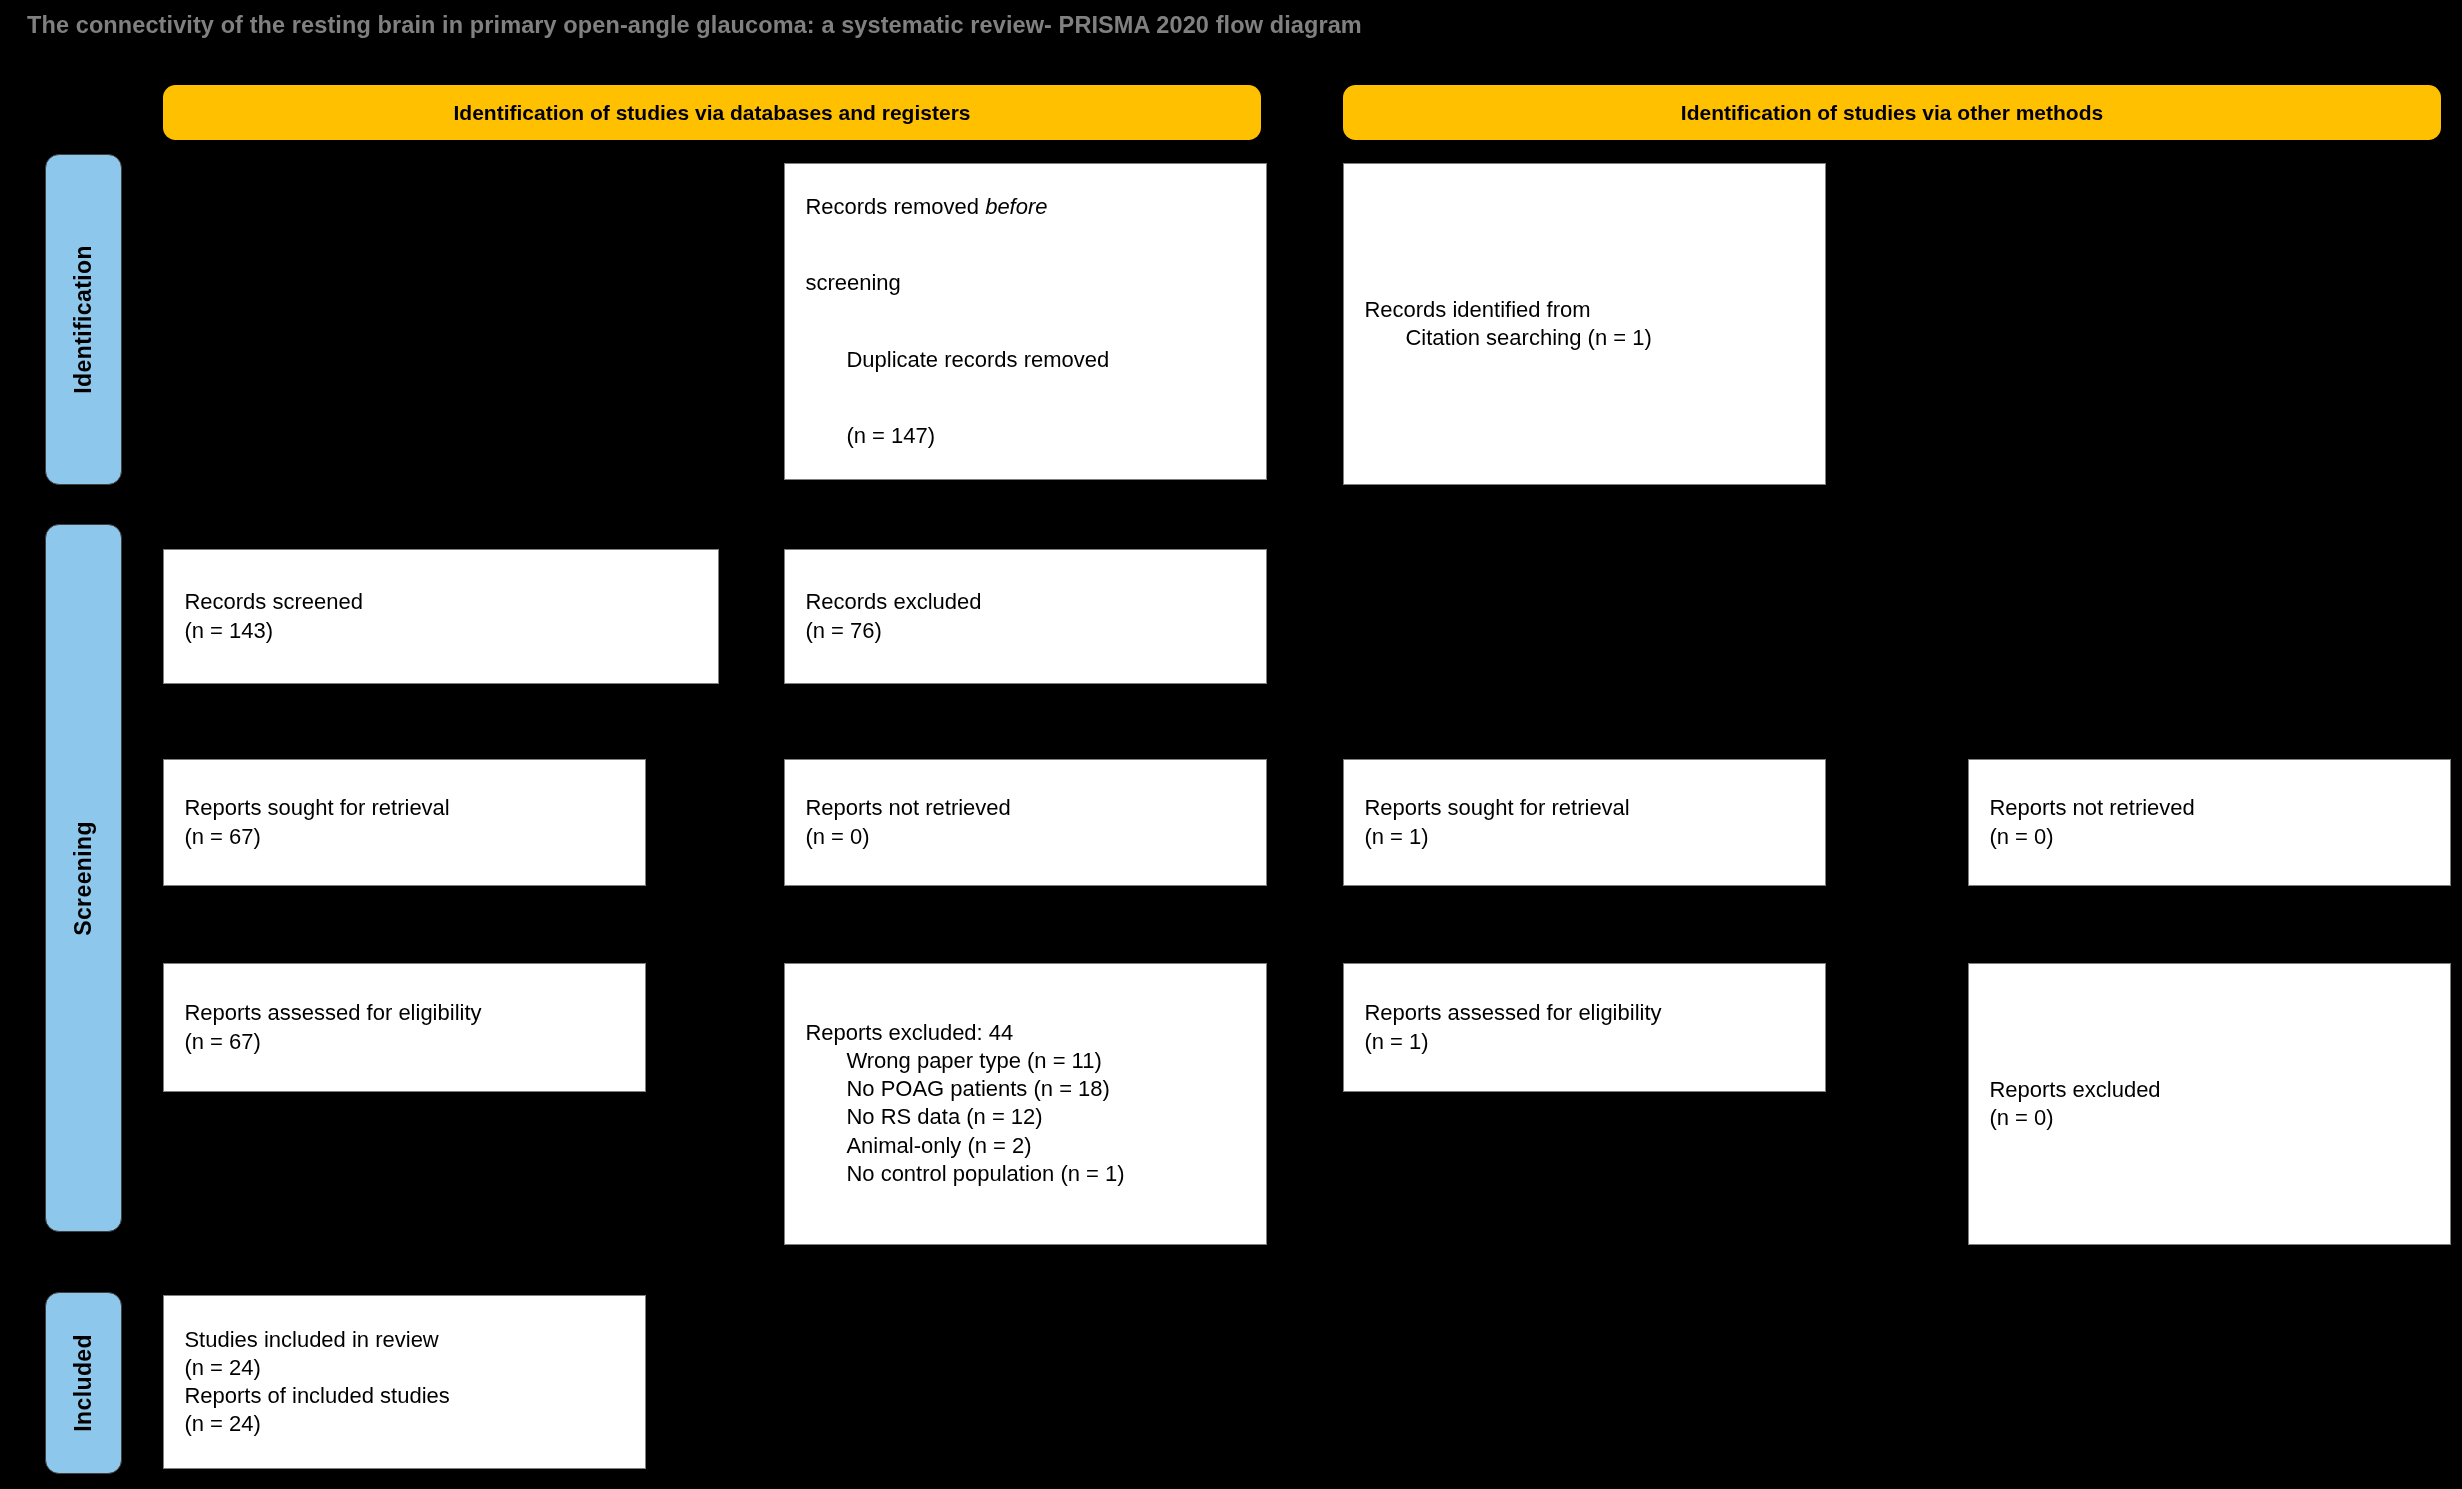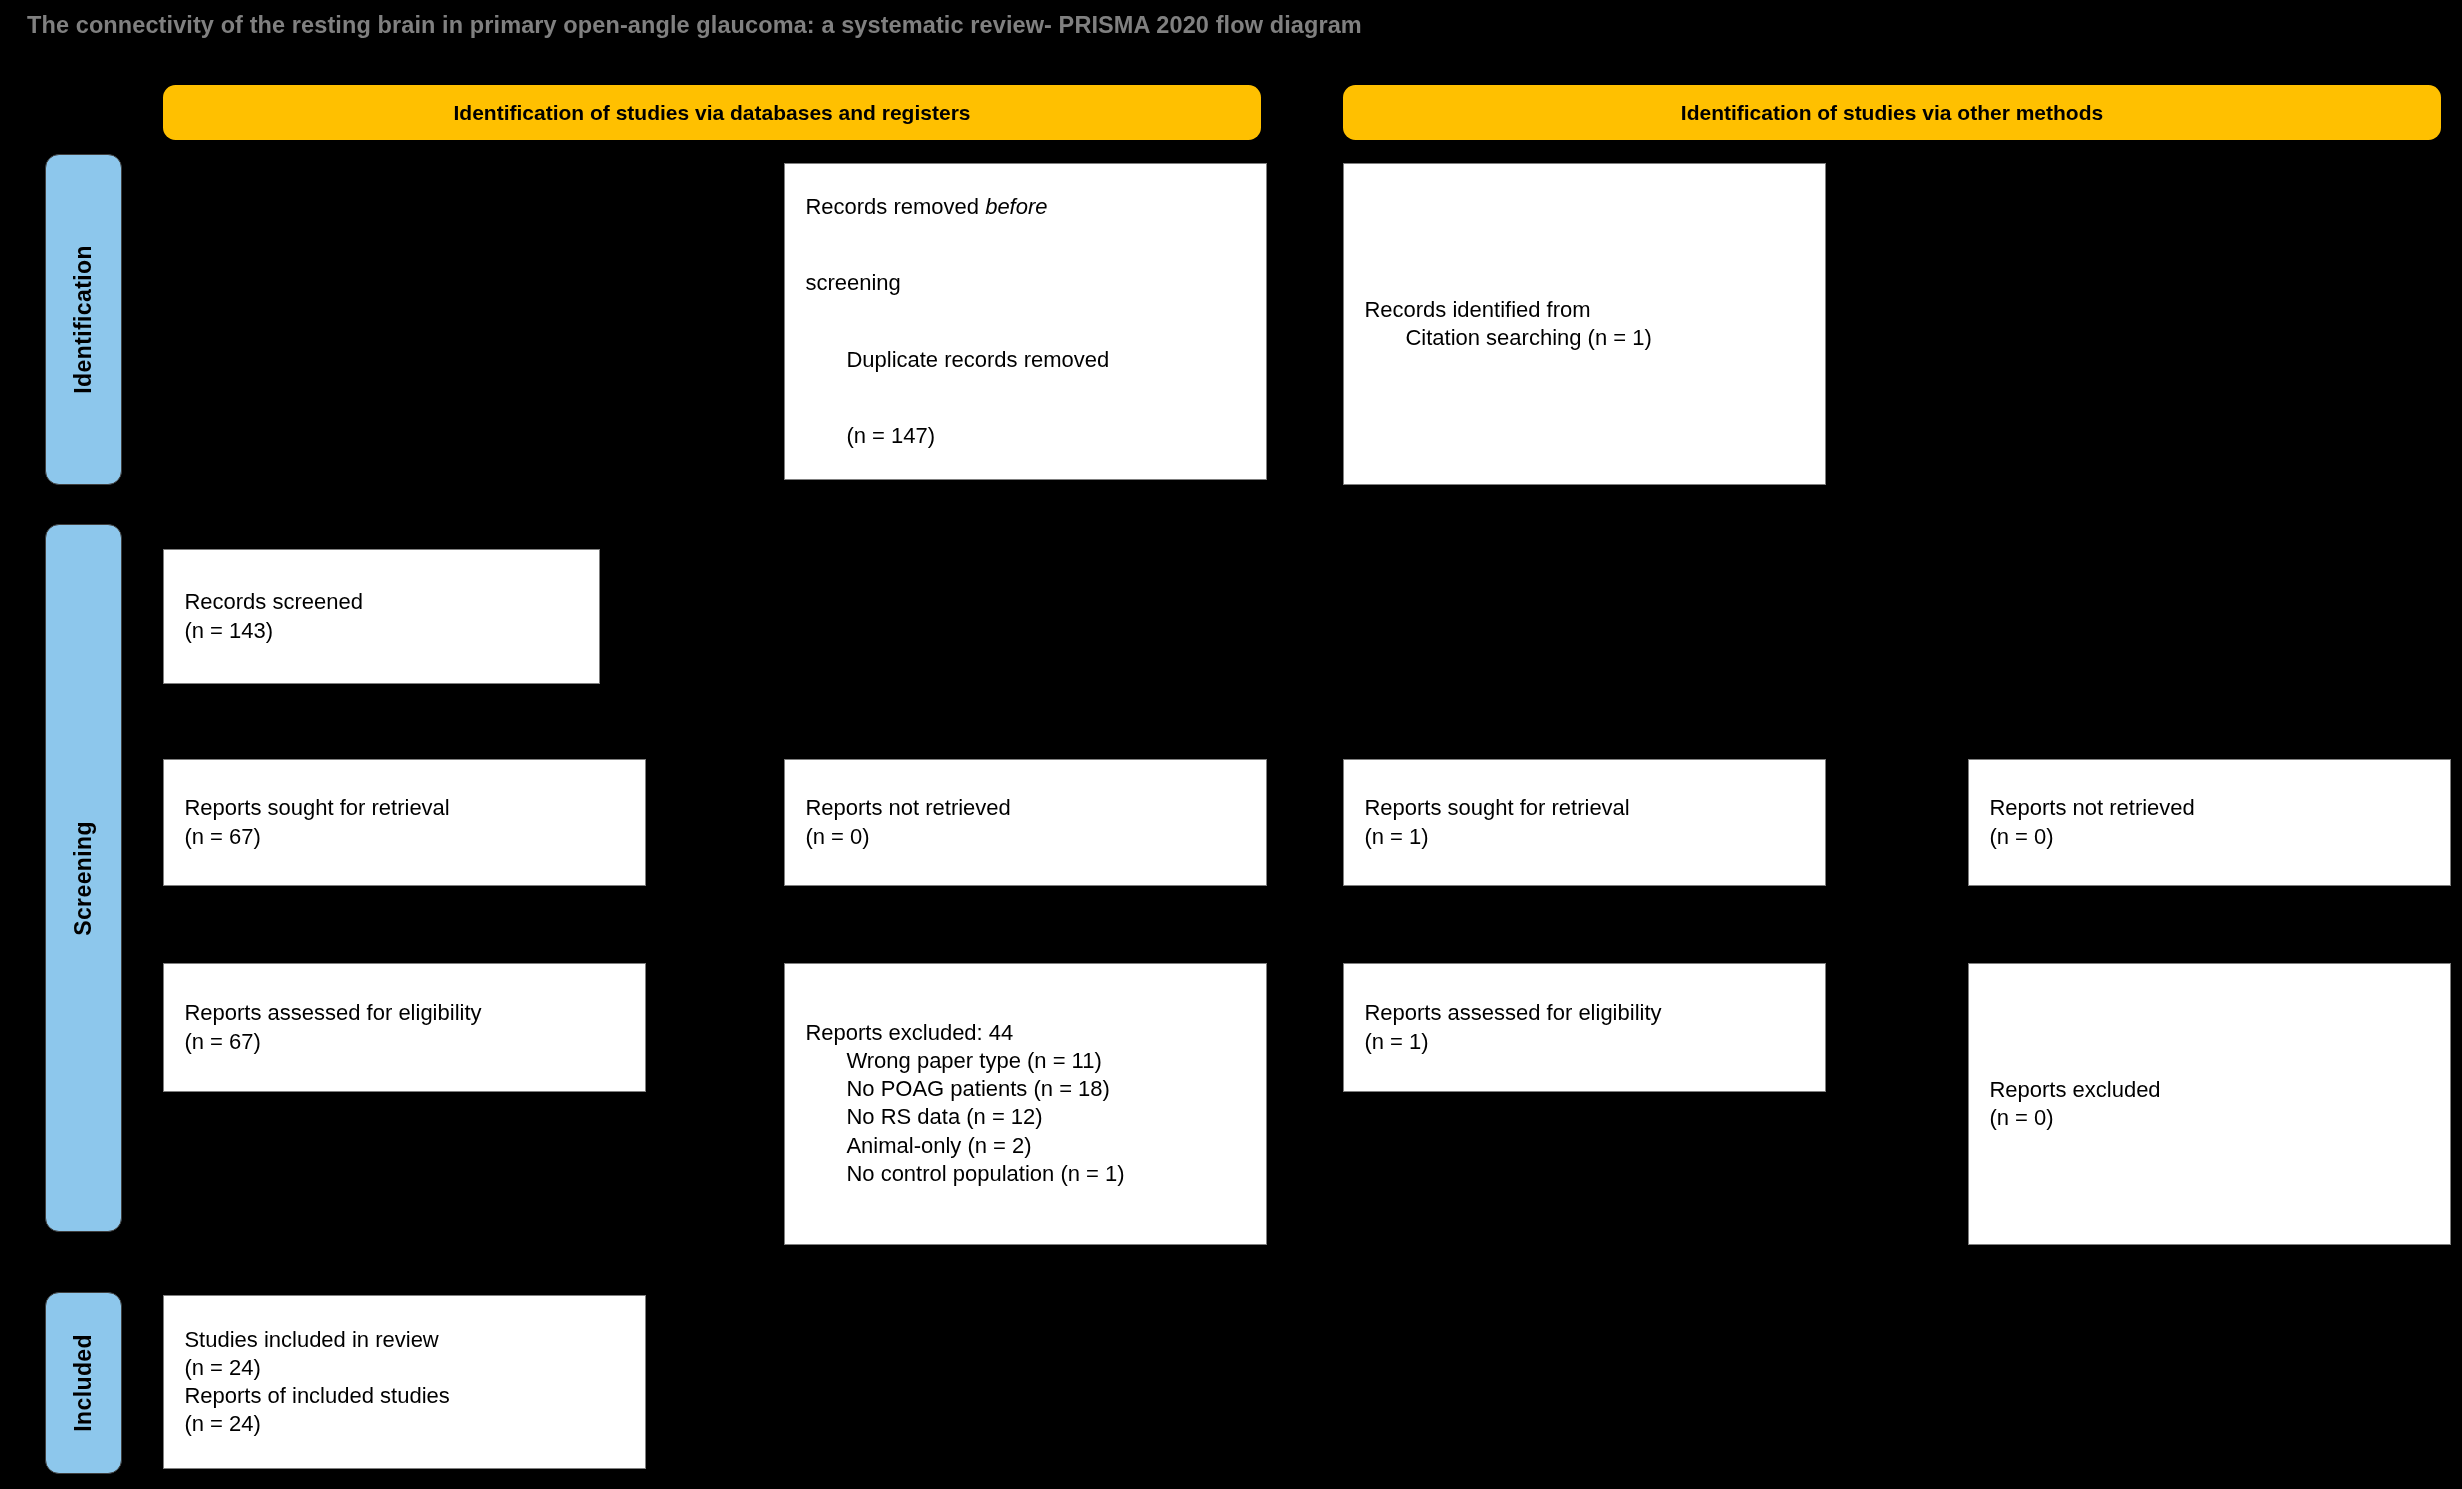--- a/index.html
+++ b/index.html
@@ -164,25 +164,29 @@
   </div>
 
 
   <div class="fbox" style="left:784px; top:163px; width:483px; height:317px;gap:48px;">
     <div class="line"><span>Records removed </span><span class="ital">before</span></div>
     <div class="line ital">screening</div>
     <div class="line indent-sm">Duplicate records removed</div>
     <div class="line indent-sm">(n = 147)</div>
   </div>
 
-  <div class="fbox" style="left:163px; top:549px; width:437px; height:135px;">
+  <div class="fbox" style="left:163px; top:549px; width:556px; height:135px;">
     <div class="line">Records screened</div>
     <div class="line">(n = 143)</div>
   </div>
 
+  <div class="fbox" style="left:784px; top:549px; width:483px; height:135px;">
+    <div class="line">Records excluded</div>
+    <div class="line">(n = 76)</div>
+  </div>
 
   <div class="fbox" style="left:163px; top:759px; width:483px; height:127px;">
     <div class="line">Reports sought for retrieval</div>
     <div class="line">(n = 67)</div>
   </div>
 
   <div class="fbox" style="left:784px; top:759px; width:483px; height:127px;">
     <div class="line">Reports not retrieved</div>
     <div class="line">(n = 0)</div>
   </div>

